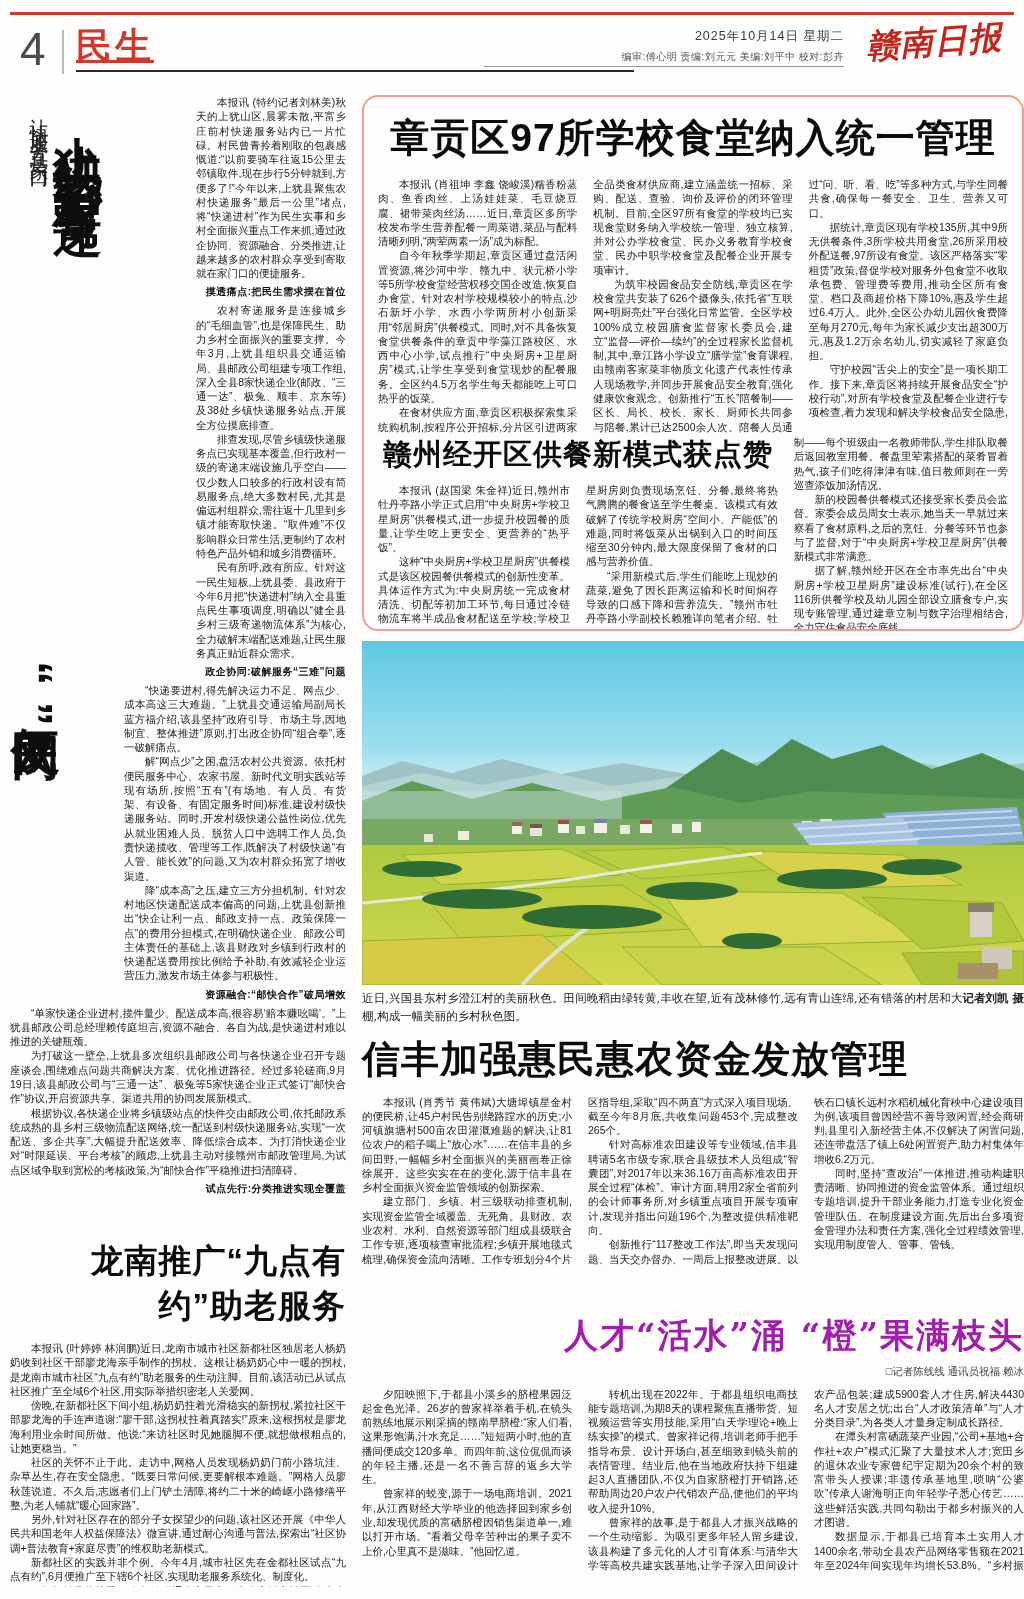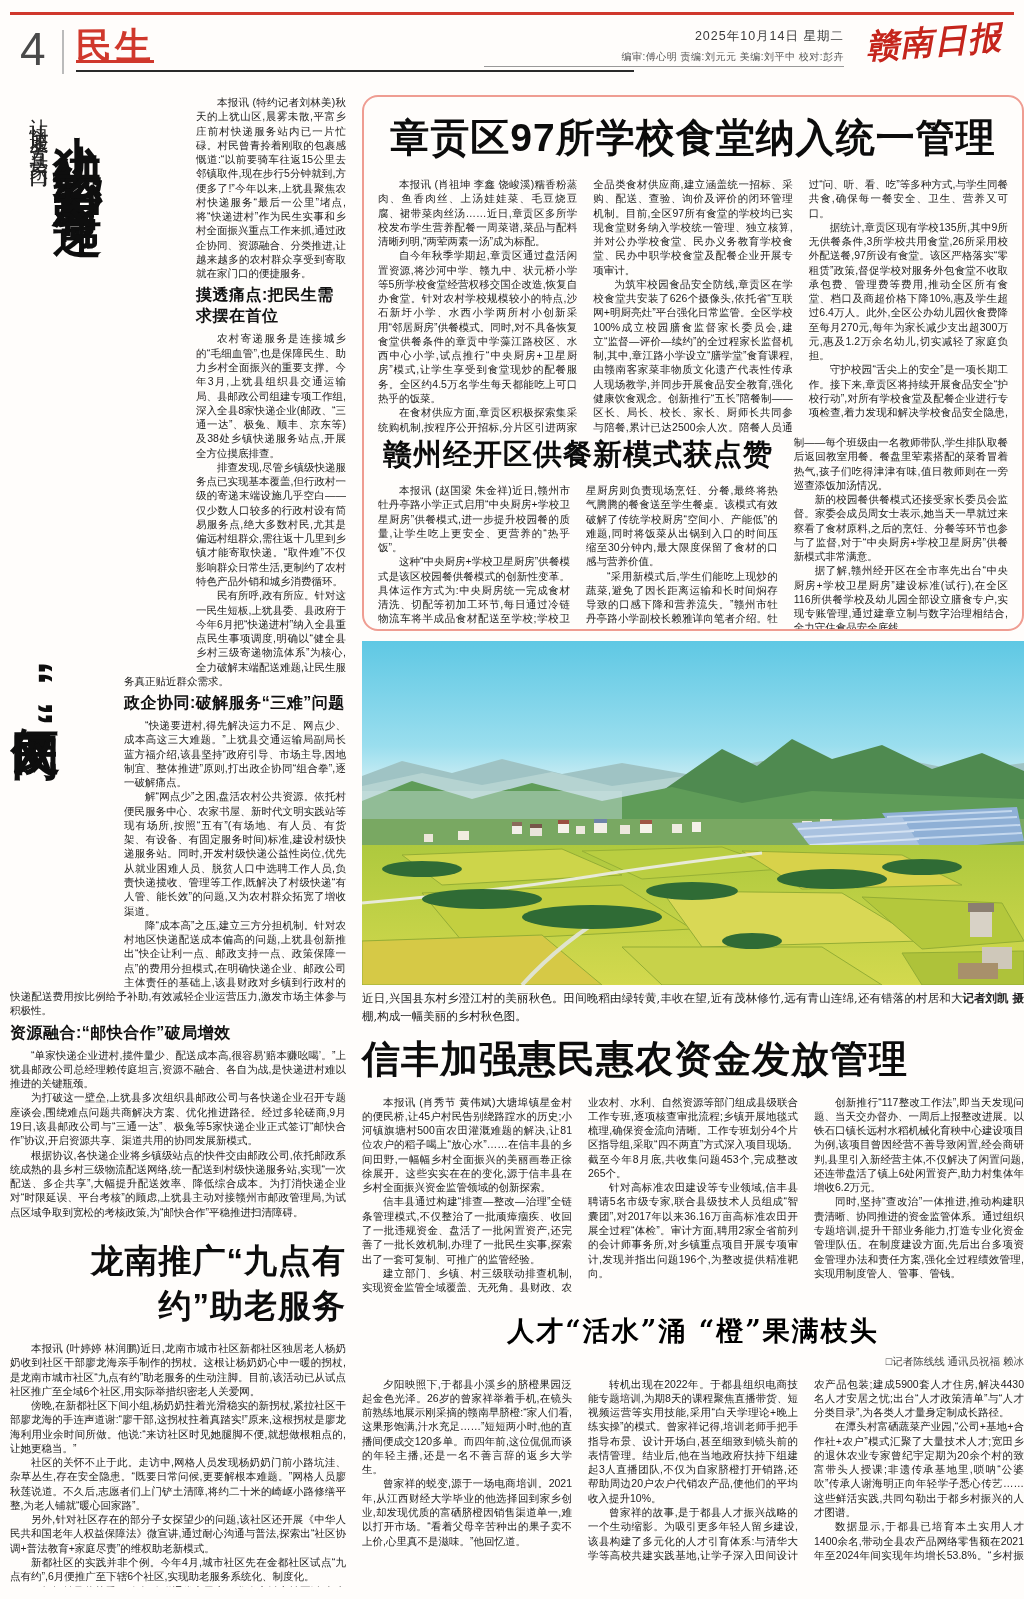--- a/index.html
+++ b/index.html
@@ -23,21 +23,21 @@
   .masthead{ position:absolute; right:0px; top:0px; width:160px; font-family:"DejaVu Serif", serif;
     font-size:33px; font-weight:900; font-style:italic; color:#c5251c;
     transform:rotate(-4deg); letter-spacing:1px; line-height:1.1; text-align:center; }
   
   .content{ position:absolute; top:95px; left:10px; right:10px; bottom:6px; }
   .left-col{ position:absolute; left:0; top:0; width:336px; height:100%; }
   .right-col{ position:absolute; left:352px; top:0; width:662px; height:100%; }
   
   .body-text p{ font-size:10.5px; line-height:1.36; text-align:justify; text-indent:2em; color:#222; }
   .body-text p.noind{ text-indent:0; }
-  .subhead{ font-size:16px; font-weight:900; text-align:left; margin:5px 0 4px; color:#111; letter-spacing:0.5px; }
+  .subhead{ font-size:10px; font-weight:900; text-align:right; margin:5px 0 4px; color:#111; letter-spacing:0.5px; }
   
   .art-shangyou{ position:relative; height:1128px; overflow:hidden; }
   .float-a{ float:left; width:178px; height:566px; display:flex; flex-direction:row; margin-right:8px; }
   .kicker-v{ writing-mode:vertical-rl; font-size:19px; letter-spacing:6px; color:#222; padding-top:8px; width:42px; font-weight:500; }
   .vtitle1{ writing-mode:vertical-rl; font-size:49px; font-weight:900; letter-spacing:10px; line-height:1.05; color:#0e0e0e; padding-top:2px; font-family:"Liberation Sans", sans-serif; }
   .float-b{ float:left; clear:left; width:106px; height:328px; margin-right:8px; }
   .vtitle2{ writing-mode:vertical-rl; font-size:49px; font-weight:900; letter-spacing:4px; line-height:1.05; color:#0e0e0e; }
   
   .art-longnan{ position:relative; margin-top:14px; height:350px; overflow:hidden; }
   .ln-title{ font-size:33px; font-weight:900; letter-spacing:1px; color:#0d0d0d; text-align:right; margin:2px 0 12px; }
@@ -56,21 +56,21 @@
   .photo{ position:relative; margin-top:10px; width:662px; }
   .photo svg{ display:block; width:662px; height:344px; }
   .caption{ margin-top:5px; font-family:"DejaVu Serif", serif; font-size:11.5px; line-height:1.55; color:#222; text-align:justify; }
   .caption .credit{ float:right; font-weight:700; }
   
   .art-xinfeng{ margin-top:8px; }
   .xf-title{ font-size:38px; font-weight:900; letter-spacing:1px; color:#0c0c0c; margin:2px 0 10px; }
   .xf-body{ height:206px; }
   
   .art-rencai{ margin-top:12px; }
-  .rc-title{ font-family:"DejaVu Serif", serif; font-size:27px; font-weight:900; text-align:center; letter-spacing:2px; color:#000000; }
+  .rc-title{ font-family:"DejaVu Serif", serif; font-size:34px; font-weight:900; text-align:right; letter-spacing:2px; color:#a21caf; }
   .rc-byline{ text-align:right; font-size:10.5px; color:#444; margin:6px 0 8px; }
   .rc-body{ height:192px; }
 </style>
 </head>
 <body>
 
 <div class="page">
 
   <div class="masthead-rule"></div>
 
@@ -247,21 +247,20 @@
         <figcaption class="caption">
           <span class="credit">记者刘凯 摄</span>
           <span>近日,兴国县东村乡澄江村的美丽秋色。田间晚稻由绿转黄,丰收在望,近有茂林修竹,远有青山连绵,还有错落的村居和大棚,构成一幅美丽的乡村秋色图。</span>
         </figcaption>
       </figure>
 
       <article class="art-xinfeng body-text">
         <h2 class="xf-title">信丰加强惠民惠农资金发放管理</h2>
         <div class="cols3 xf-body">
           <p>本报讯 (肖秀节 黄伟斌)大塘埠镇星金村的便民桥,让45户村民告别绕路蹚水的历史;小河镇旗塘村500亩农田灌溉难题的解决,让81位农户的稻子喝上“放心水”……在信丰县的乡间田野,一幅幅乡村全面振兴的美丽画卷正徐徐展开。这些实实在在的变化,源于信丰县在乡村全面振兴资金监管领域的创新探索。</p>
-          <p>信丰县通过构建“排查—整改—治理”全链条管理模式,不仅整治了一批顽瘴痼疾、收回了一批违规资金、盘活了一批闲置资产,还完善了一批长效机制,办理了一批民生实事,探索出了一套可复制、可推广的监管经验。</p>
           <p>建立部门、乡镇、村三级联动排查机制,实现资金监管全域覆盖、无死角。县财政、农业农村、水利、自然资源等部门组成县级联合工作专班,逐项核查审批流程;乡镇开展地毯式梳理,确保资金流向清晰。工作专班划分4个片区指导组,采取“四不两直”方式深入项目现场。截至今年8月底,共收集问题453个,完成整改265个。</p>
           <p>针对高标准农田建设等专业领域,信丰县聘请5名市级专家,联合县级技术人员组成“智囊团”,对2017年以来36.16万亩高标准农田开展全过程“体检”。审计方面,聘用2家全省前列的会计师事务所,对乡镇重点项目开展专项审计,发现并指出问题196个,为整改提供精准靶向。</p>
           <p>创新推行“117整改工作法”,即当天发现问题、当天交办督办、一周后上报整改进展。以铁石口镇长远村水稻机械化育秧中心建设项目为例,该项目曾因经营不善导致闲置,经会商研判,县里引入新经营主体,不仅解决了闲置问题,还连带盘活了镇上6处闲置资产,助力村集体年增收6.2万元。</p>
           <p>同时,坚持“查改治”一体推进,推动构建职责清晰、协同推进的资金监管体系。通过组织专题培训,提升干部业务能力,打造专业化资金管理队伍。在制度建设方面,先后出台多项资金管理办法和责任方案,强化全过程绩效管理,实现用制度管人、管事、管钱。</p>
 
         </div>
       </article>
 
       <article class="art-rencai body-text">
         <h2 class="rc-title">人才“活水”涌 “橙”果满枝头</h2>

